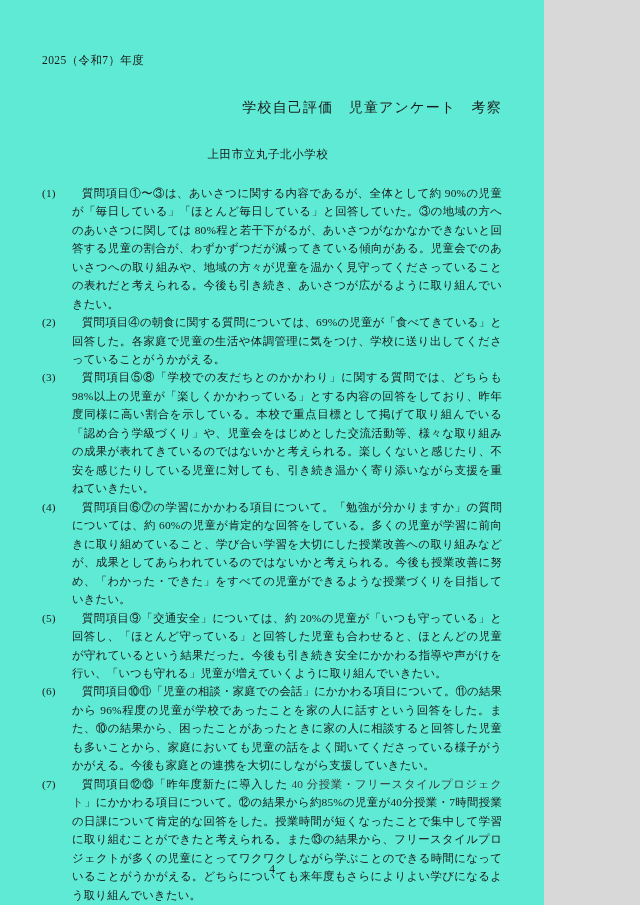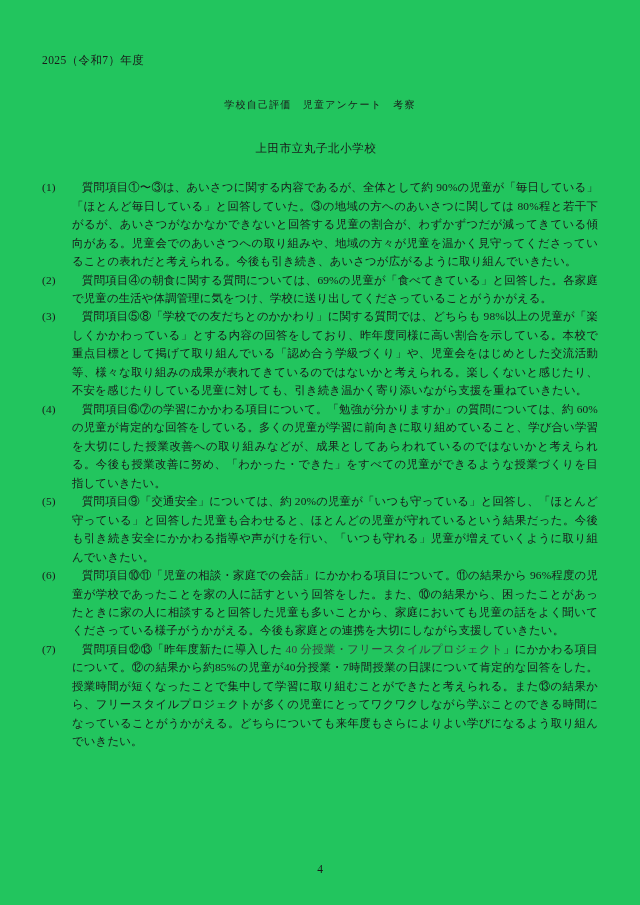--- a/index.html
+++ b/index.html
@@ -8,36 +8,36 @@
     background: #d8d8d8;
   }
   body {
     width: 640px;
     height: 905px;
     overflow: hidden;
     font-family: "Liberation Serif", "DejaVu Serif", serif;
   }
   .page {
     position: relative;
-    width: 640px;
+    width: 544px;
     height: 905px;
-    background: #22c55e;
+    background: #5eead4;
     box-sizing: border-box;
     padding: 52px 42px 20px 42px;
     color: #1a1a1a;
   }
   .fiscal-year {
     font-size: 11.5px;
     letter-spacing: 0.4px;
     margin: 0 0 30px 0;
     line-height: 1.4;
   }
   .doc-title {
-    text-align: center;
-    font-size: 10px;
+    text-align: right;
+    font-size: 14px;
     letter-spacing: 1.2px;
     margin: 0 0 28px 0;
     line-height: 1.4;
     white-space: pre;
   }
   .school-name {
     text-align: center;
     font-size: 11.5px;
     letter-spacing: 0.6px;
     margin: 0 8px 22px 0;

